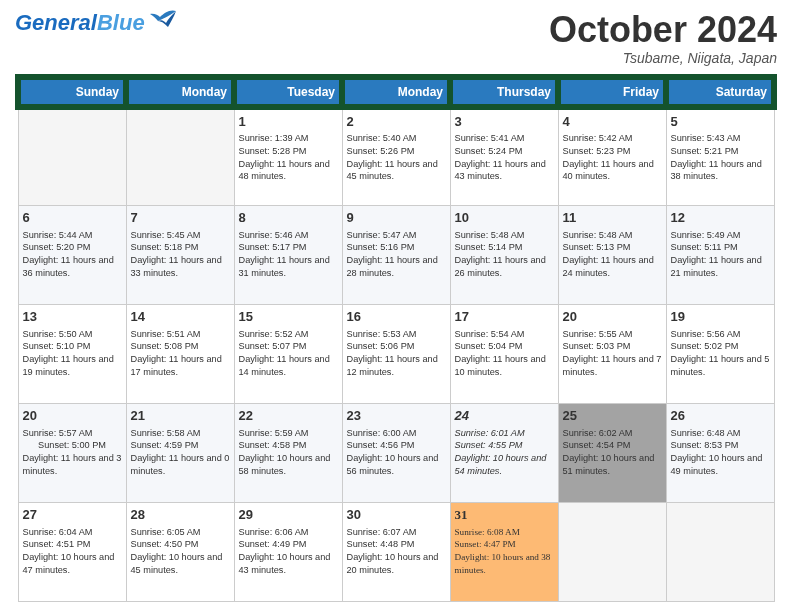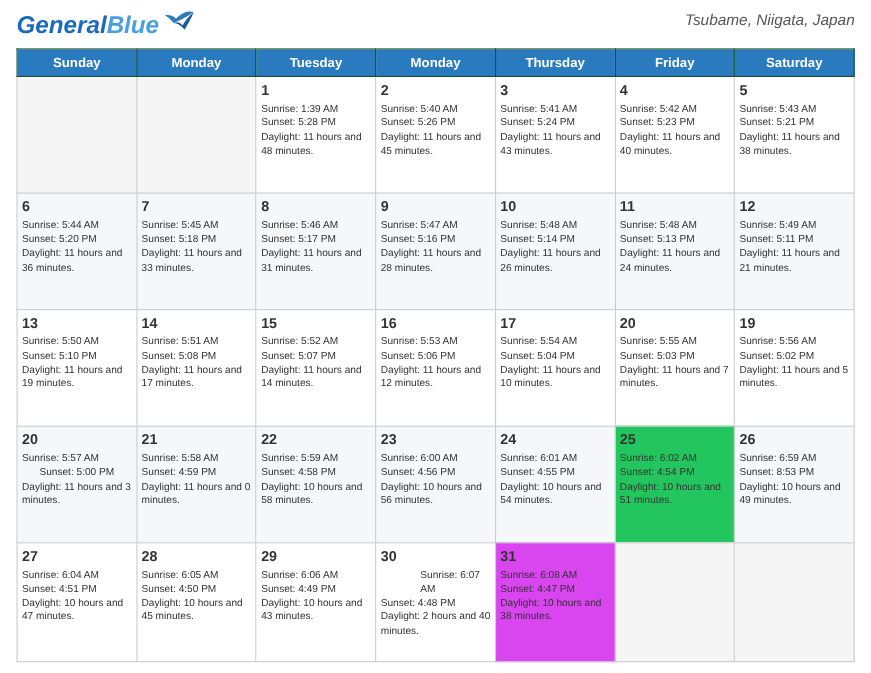--- a/index.html
+++ b/index.html
@@ -53,22 +53,22 @@
       border-collapse: collapse;
       width: 100%;
       table-layout: fixed;
     }
     .calendar th {
       background: #2a7abf;
       color: #fff;
       font-size: 12px;
       font-weight: bold;
       padding: 5px 4px;
-      text-align: center;
-      border: 1px solid #14532d;
+      text-align: right;
+      border: 6px solid #14532d;
     }
     .calendar td {
       vertical-align: top;
       border: 1px solid #ccc;
       padding: 3px 4px;
       font-size: 9.5px;
       color: #333;
       line-height: 1.35;
       height: 88px;
     }
@@ -102,20 +102,21 @@
     <div class="logo">
       <div class="logo-wrapper">
         <span style="font-size:22px;font-weight:bold;color:#333;"><span style="color:#1a6bbf;">General</span><span style="color:#4a9fe0;">Blue</span></span>
         <svg width="32" height="22" viewBox="0 0 32 22" style="margin-left:3px;margin-top:-6px;">
           <path d="M28 2 C22 0, 16 4, 12 8 C10 6, 6 4, 2 5 C6 7, 8 10, 10 12 C14 10, 20 8, 28 2Z" fill="#2a7abf"></path>
           <path d="M28 2 C24 6, 20 10, 18 14 C16 12, 14 10, 10 12 C14 12, 18 16, 20 18 C22 14, 26 8, 28 2Z" fill="#1a5a9f"></path>
         </svg>
       </div>
     </div>
     <div class="title-block">
+      <div class="month-title">October 2024</div>
       <div class="subtitle">Tsubame, Niigata, Japan</div>
     </div>
   </div>
 
   <table class="calendar">
     <thead>
       <tr>
         <th>Sunday</th>
         <th>Monday</th>
         <th>Tuesday</th>
@@ -312,40 +313,40 @@
             </div>
           </td>
           <td style="background: rgb(245, 247, 250);">
             <span class="day-num">23</span>
             <div class="cell-text">
               <span style="display: block;">Sunrise: 6:00 AM</span>
               <span style="display: block;">Sunset: 4:56 PM</span>
               <span style="display: block;">Daylight: 10 hours and 56 minutes.</span>
             </div>
           </td>
-          <td style="background: rgb(245, 247, 250);">
+          <td style="background: rgb(245, 247, 250); font-style: italic;">
             <span class="day-num">24</span>
             <div class="cell-text">
               <span style="display: block;">Sunrise: 6:01 AM</span>
               <span style="display: block;">Sunset: 4:55 PM</span>
               <span style="display: block;">Daylight: 10 hours and 54 minutes.</span>
             </div>
           </td>
-          <td style="background: #22c55e;">
+          <td style="background: #a3a3a3;">
             <span class="day-num">25</span>
             <div class="cell-text">
               <span style="display: block;">Sunrise: 6:02 AM</span>
               <span style="display: block;">Sunset: 4:54 PM</span>
               <span style="display: block;">Daylight: 10 hours and 51 minutes.</span>
             </div>
           </td>
           <td style="background: rgb(245, 247, 250);">
             <span class="day-num">26</span>
             <div class="cell-text">
-              <span style="display: block;">Sunrise: 6:59 AM</span>
+              <span style="display: block;">Sunrise: 6:48 AM</span>
               <span style="display: block;">Sunset: 8:53 PM</span>
               <span style="display: block;">Daylight: 10 hours and 49 minutes.</span>
             </div>
           </td>
         </tr>
         <tr>
           <td style="background: rgb(255, 255, 255);">
             <span class="day-num">27</span>
             <div class="cell-text">
               <span style="display: block;">Sunrise: 6:04 AM</span>
@@ -365,26 +366,26 @@
             <span class="day-num">29</span>
             <div class="cell-text">
               <span style="display: block;">Sunrise: 6:06 AM</span>
               <span style="display: block;">Sunset: 4:49 PM</span>
               <span style="display: block;">Daylight: 10 hours and 43 minutes.</span>
             </div>
           </td>
           <td style="background: rgb(255, 255, 255);">
             <span class="day-num">30</span>
             <div class="cell-text">
-              <span style="display: block; margin-left: 36px;">Sunrise: 6:07 AM</span>
+              <span style="display: block;">Sunrise: 6:07 AM</span>
               <span style="display: block;">Sunset: 4:48 PM</span>
-              <span style="display: block;">Daylight: 2 hours and 40 minutes.</span>
-            </div>
-          </td>
-          <td style="background: #d946ef;">
+              <span style="display: block;">Daylight: 10 hours and 20 minutes.</span>
+            </div>
+          </td>
+          <td style="background: #fdba74; font-family: Liberation Serif, serif;">
             <span class="day-num">31</span>
             <div class="cell-text">
               <span style="display: block;">Sunrise: 6:08 AM</span>
               <span style="display: block;">Sunset: 4:47 PM</span>
               <span style="display: block;">Daylight: 10 hours and 38 minutes.</span>
             </div>
           </td>
           <td class="empty" style="background: rgb(245, 245, 245);"></td>
           <td class="empty" style="background: rgb(245, 245, 245);"></td>
         </tr>

